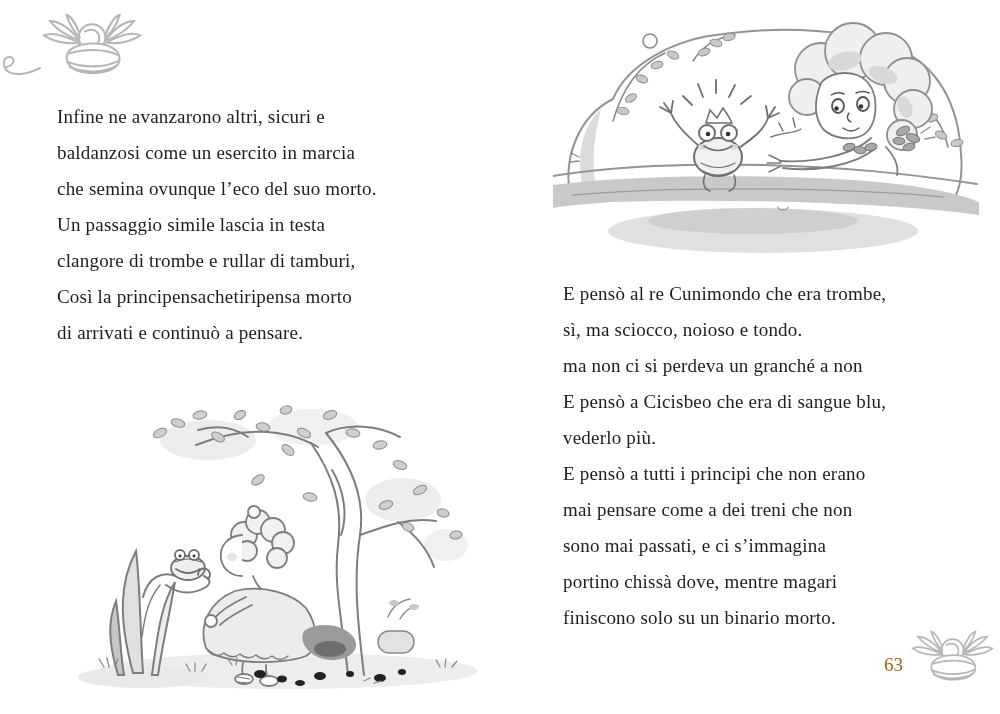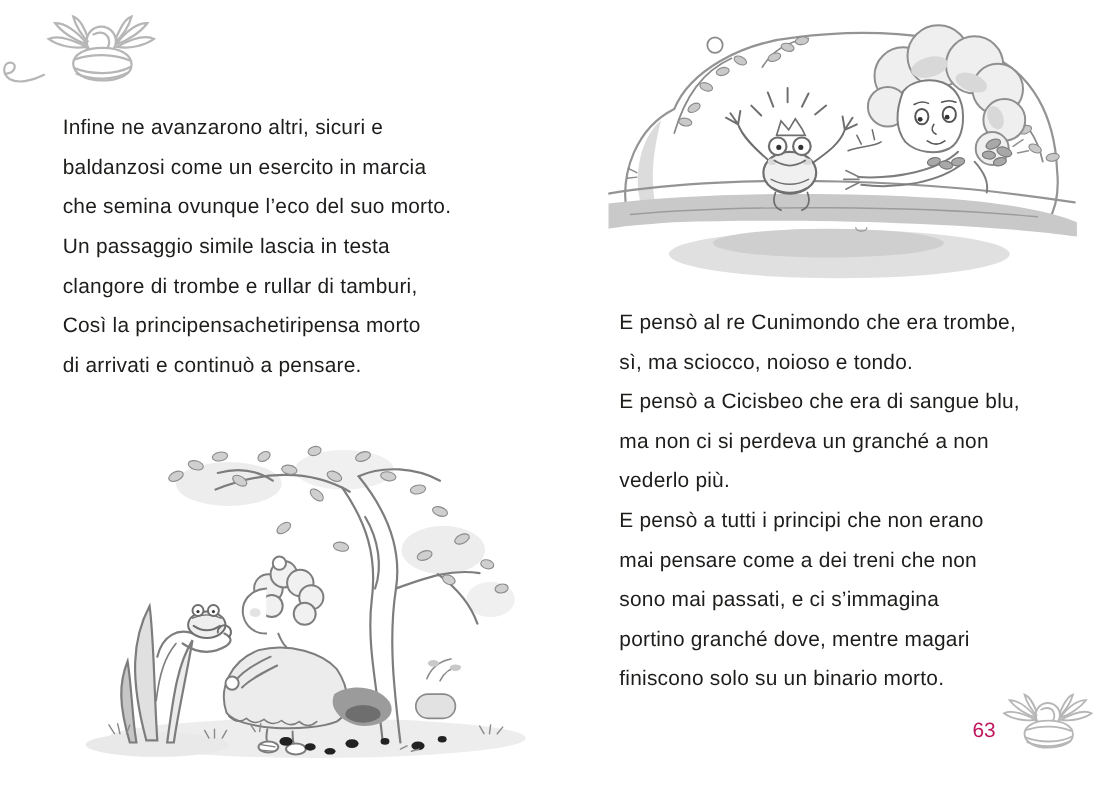--- a/index.html
+++ b/index.html
@@ -1,36 +1,36 @@
 <!DOCTYPE html>
 <html><head>
 <meta charset="utf-8">
 <style>
   html,body{margin:0;padding:0;background:#ffffff;}
   .spread{
     position:relative;
     width:1000px;height:714px;
     background:#ffffff;
     overflow:hidden;
-    font-family:Liberation Sans, sans-serif;
+    font-family:Liberation Serif, serif;
     color:#1d1d1b;
   }
   .textblock{
     position:absolute;
     font-size:19px;
     line-height:36px;
     letter-spacing:.2px;
     color:#1d1d1b;
   }
   .textblock.left{left:57px;top:99px;width:420px;}
   .textblock.right{left:563px;top:276px;width:420px;}
   .line{white-space:nowrap;}
   .pagenum{
     position:absolute;left:884px;top:654px;
-    font-size:19px;color:#be185d;
+    font-size:19px;color:#a16207;
   }
   .doodle{position:absolute;}
   .doodle.tl{left:0px;top:12px;width:150px;height:70px;}
   .doodle.br{left:906px;top:625px;width:88px;height:62px;}
   .illus{position:absolute;}
   .illus.left-illus{left:48px;top:385px;width:430px;height:315px;}
   .illus.right-illus{left:553px;top:5px;width:430px;height:265px;}
   svg{display:block;}
 </style>
 </head>
@@ -259,27 +259,27 @@
         <ellipse cx="356" cy="142" rx="6" ry="3.6" transform="rotate(-15 356 142)"></ellipse>
       </g>
       <path d="M368,128 l9,-6 m-5,12 l10,-2" stroke-width="1.4"></path>
     </g>
     <path d="M225,202 a5,3 0 1 0 10,0" stroke="#9c9c9c" stroke-width="1.3"></path>
   </svg>
 
   <div class="textblock right">
     <div class="line">E pensò al re Cunimondo che era trombe,</div>
     <div class="line">sì, ma sciocco, noioso e tondo.</div>
+    <div class="line">ma non ci si perdeva un granché a non</div>
     <div class="line">E pensò a Cicisbeo che era di sangue blu,</div>
-    <div class="line">ma non ci si perdeva un granché a non</div>
     <div class="line">vederlo più.</div>
     <div class="line">E pensò a tutti i principi che non erano</div>
     <div class="line">mai pensare come a dei treni che non</div>
     <div class="line">sono mai passati, e ci s’immagina</div>
-    <div class="line">portino granché dove, mentre magari</div>
+    <div class="line">portino chissà dove, mentre magari</div>
     <div class="line">finiscono solo su un binario morto.</div>
   </div>
 
   <div class="pagenum">63</div>
 
   <svg class="doodle br" viewBox="0 0 104 62" fill="none" stroke="#b6b6b6" stroke-width="2" stroke-linecap="round">
     <use href="#snail" transform="translate(2,2)"></use>
   </svg>
 
 </div>

